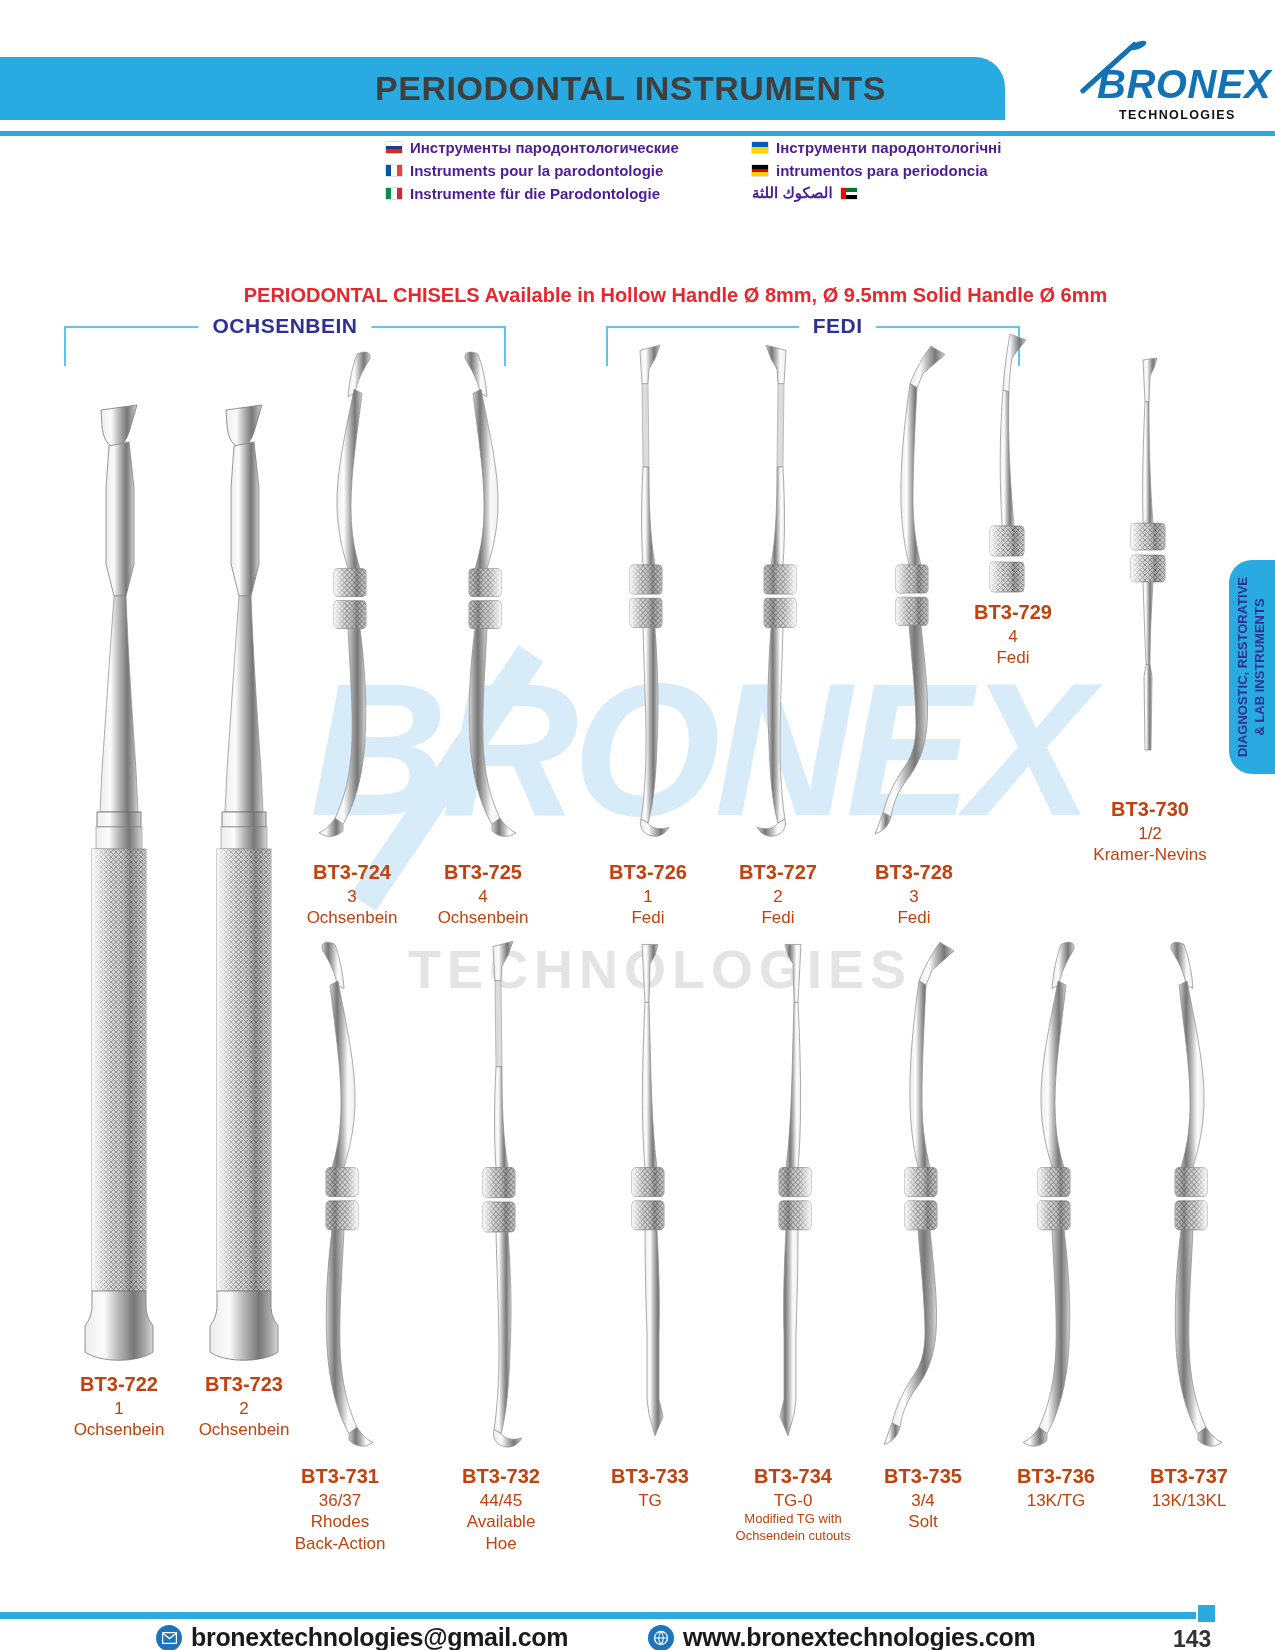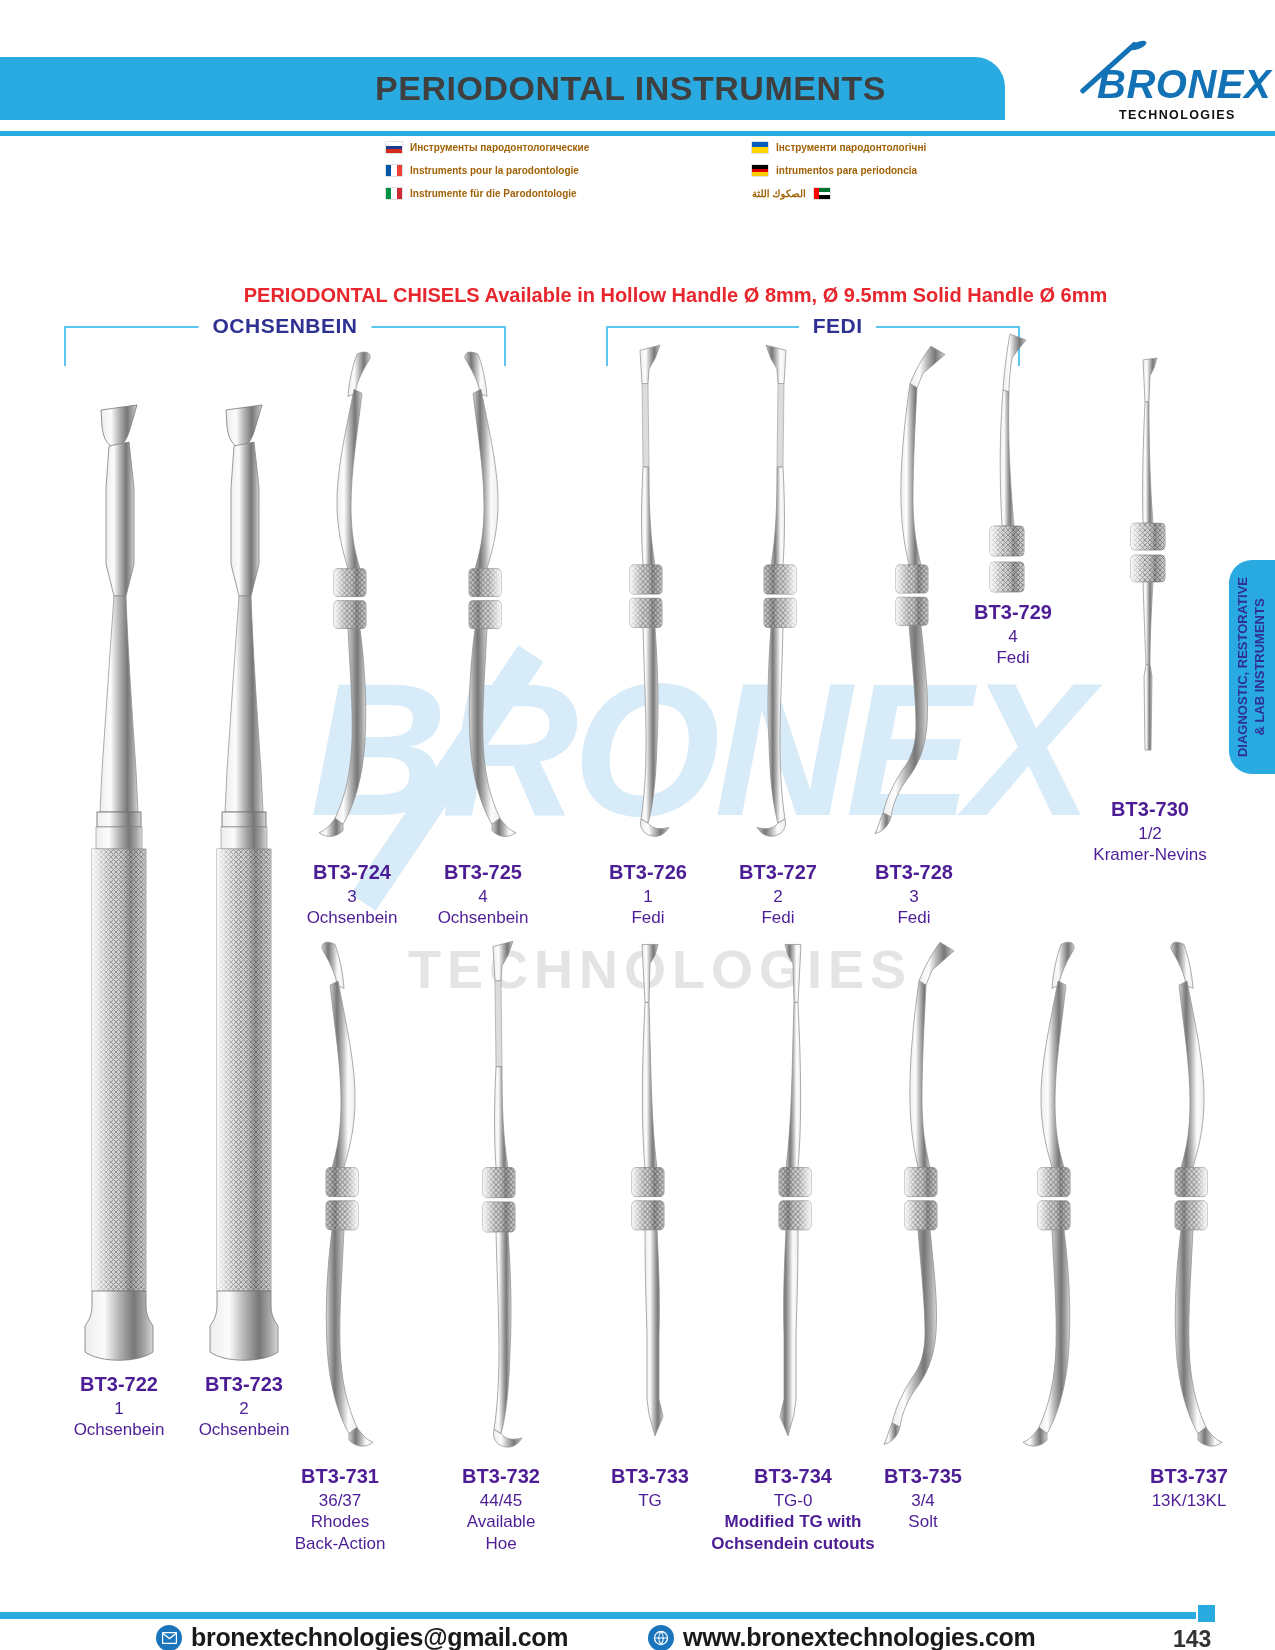--- a/index.html
+++ b/index.html
@@ -20,21 +20,21 @@
      color:#1272B5; letter-spacing:0.5px; }
   .logo .needle { position:absolute; left:-4px; top:34px; width:74px; height:5px; background:#1272B5;
      transform:rotate(-42deg); transform-origin:left center; border-radius:2px; }
   .logo .needle-head { position:absolute; left:44px; top:-14px; width:18px; height:7px; background:#1272B5;
      border-radius:50%; transform:rotate(-22deg); }
   .logo .tagline { position:absolute; left:34px; top:52px; font-size:12.5px; font-weight:bold;
      letter-spacing:1.4px; color:#101010; }
 
   
   .lang-row { position:absolute; display:flex; align-items:center; height:18px; }
-  .lang-row .txt { font-size:10px; font-weight:bold; color:#a16207; white-space:nowrap; }
+  .lang-row .txt { font-size:15px; font-weight:bold; color:#4c1d95; white-space:nowrap; }
   .flag { width:16px; height:11px; display:inline-block; position:relative; flex:none;
      box-shadow:0 0 0 0.5px #c0c0c0; margin-right:8px; }
   .flag.after { margin-right:0; margin-left:8px; }
   .flag-russia  { background:linear-gradient(#ffffff 33%, #1C3A8F 33% 66%, #D52B1E 66%); }
   .flag-ukraine { background:linear-gradient(#005BBB 50%, #FFD500 50%); }
   .flag-france  { background:linear-gradient(to right, #0055A4 33%, #ffffff 33% 66%, #EF4135 66%); }
   .flag-germany { background:linear-gradient(#000000 33%, #DD0000 33% 66%, #FFCE00 66%); }
   .flag-italy   { background:linear-gradient(to right, #009246 33%, #ffffff 33% 66%, #CE2B37 66%); }
   .flag-uae     { background:linear-gradient(#00732F 33%, #ffffff 33% 66%, #000000 66%); }
   .flag-uae::before { content:""; position:absolute; left:0; top:0; width:5px; height:100%; background:#FF0000; }
@@ -57,24 +57,24 @@
   .wm-slash { position:absolute; left:432px; top:628px; width:30px; height:300px; background:#D7EBF8;
     transform:rotate(34deg); z-index:0; }
   .wm-tech { position:absolute; left:408px; top:938px; font-size:54px; font-weight:bold;
     color:#E4E4E4; letter-spacing:6px; z-index:0; white-space:nowrap; }
 
   
   svg.inst { position:absolute; z-index:1; overflow:visible; }
 
   
   .ilabel { position:absolute; transform:translateX(-50%); text-align:center; z-index:2;
-    color:#4c1d95; width:200px; line-height:1.28; }
+    color:#c2410c; width:200px; line-height:1.28; }
   .ilabel .code { font-size:20px; font-weight:bold; }
   .ilabel .sub  { font-size:17px; }
-  .ilabel .sub.small { font-size:17px;font-weight:bold; }
+  .ilabel .sub.small { font-size:13px; }
 
   
   .side-tab { position:absolute; right:0; top:560px; width:46px; height:214px; background:#29ABE2;
     border-radius:23px 0 0 23px; z-index:3; }
   .side-tab .tab-text { position:absolute; top:50%; left:50%;
     transform:translate(-50%,-50%) rotate(-90deg); width:212px; text-align:center;
     color:#2E3192; font-weight:bold; font-size:13px; line-height:1.3; white-space:nowrap; }
 
   
   .footer-rule { position:absolute; left:0; top:1612px; width:1196px; height:7px; background:#29ABE2; }
@@ -357,20 +357,24 @@
     <div class="code">BT3-734</div>
     <div class="sub">TG-0</div>
     <div class="sub small">Modified TG with</div>
     <div class="sub small">Ochsendein cutouts</div>
   </div>
   <div class="ilabel" style="left:923px;top:1464px">
     <div class="code">BT3-735</div>
     <div class="sub">3/4</div>
     <div class="sub">Solt</div>
   </div>
+  <div class="ilabel" style="left:1056px;top:1464px">
+    <div class="code">BT3-736</div>
+    <div class="sub">13K/TG</div>
+  </div>
   <div class="ilabel" style="left:1189px;top:1464px">
     <div class="code">BT3-737</div>
     <div class="sub">13K/13KL</div>
   </div>
 
   <div class="side-tab">
     <div class="tab-text">
       <div>DIAGNOSTIC, RESTORATIVE</div>
       <div>&amp; LAB INSTRUMENTS</div>
     </div>

